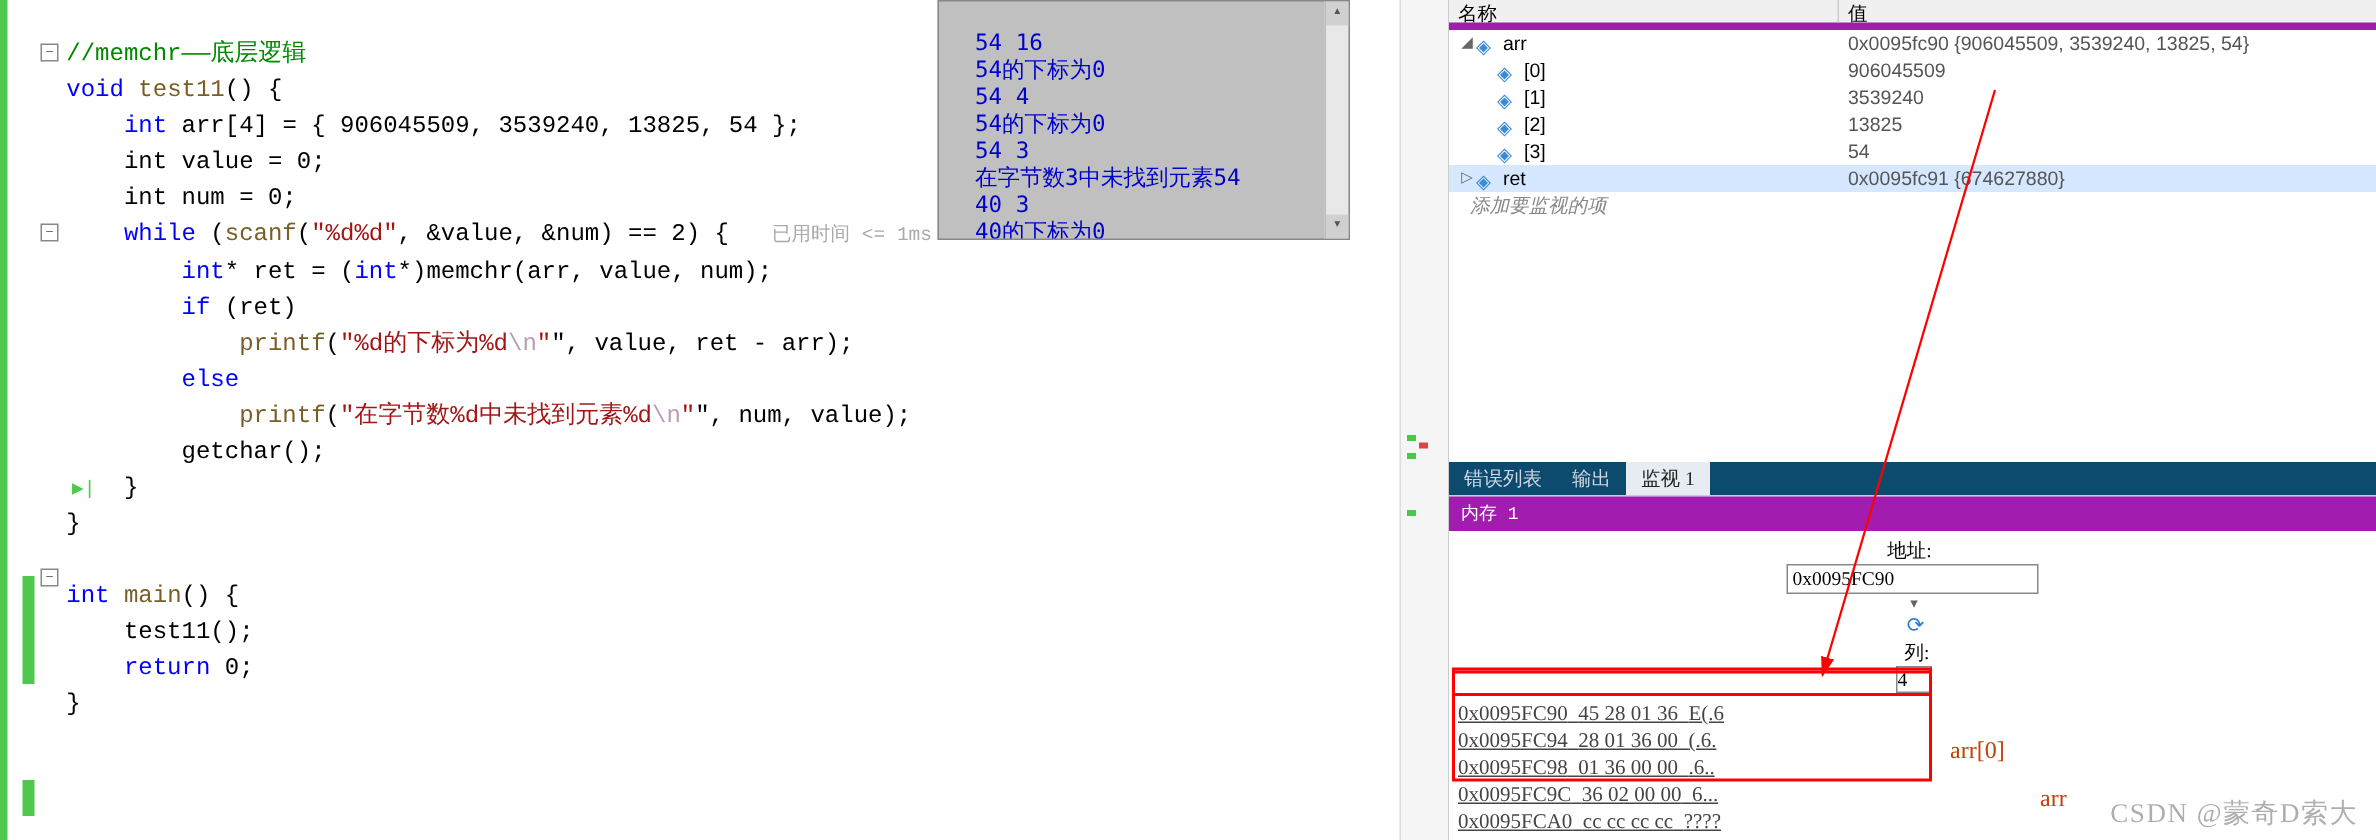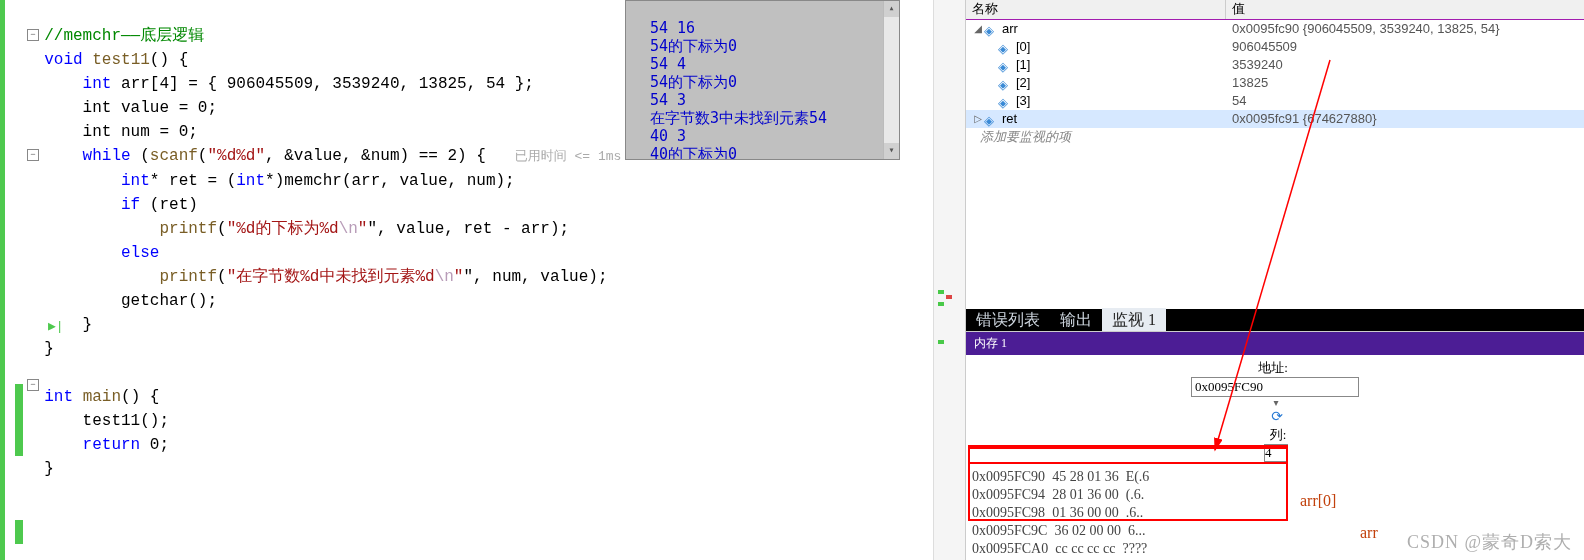--- a/index.html
+++ b/index.html
@@ -22,47 +22,47 @@
 .console-box { position: absolute; left: 625px; top: 0; width: 275px; height: 160px; background: #c0c0c0; border: 1px solid #888; overflow: hidden; }
 .console-text { padding: 0 4px; color: #0000cc; font-size: 15px; line-height: 18px; font-family: SimSun, monospace; white-space: pre; margin-left: 20px; }
 .console-scroll { position: absolute; right: 0; top: 0; width: 16px; height: 100%; background: #e8e8e8; border-left: 1px solid #bbb; }
 .console-scroll-up, .console-scroll-down { height: 16px; background: #d0d0d0; text-align: center; font-size: 10px; color: #555; line-height: 16px; }
 .console-scroll-down { position: absolute; bottom: 0; width: 100%; }
 
 .minimap { position: absolute; left: 933px; top: 0; width: 32px; height: 100%; background: #f5f5f5; border-left: 1px solid #ddd; }
 .mini-mark { position: absolute; width: 6px; height: 4px; }
 
 .right-panel { flex: 1; display: flex; flex-direction: column; background: #fff; border-left: 1px solid #ccc; }
-.watch-header { display: flex; height: 20px; background: #f0f0f0; border-bottom: 1px solid #a21caf; font-size: 13px; font-family: 'Microsoft YaHei', sans-serif; }
+.watch-header { display: flex; height: 20px; background: #f0f0f0; border-bottom: 5px solid #a21caf; font-size: 13px; font-family: 'Microsoft YaHei', sans-serif; }
 .watch-col-name { width: 260px; padding-left: 6px; border-right: 1px solid #ccc; }
 .watch-col-val { flex: 1; padding-left: 6px; }
 .watch-body { flex: 1; overflow: auto; font-size: 13px; font-family: 'Microsoft YaHei', Consolas, sans-serif; }
 .watch-row { display: flex; height: 18px; line-height: 18px; }
 .watch-name-cell { width: 260px; padding-left: 6px; display: flex; align-items: center; border-right: 1px solid transparent; }
 .watch-val-cell { flex: 1; padding-left: 6px; color: #555; }
 .tree-toggle { width: 12px; font-size: 10px; color: #666; cursor: pointer; display: inline-block; text-align: center; }
 .cube-icon { display: inline-block; width: 14px; height: 14px; margin-right: 4px; color: #3a8ad6; }
 .indent0 { padding-left: 6px; }
 .indent1 { padding-left: 32px; }
 .add-watch { color: #888; font-style: italic; padding-left: 14px; }
 .selected-row { background: #d6e8ff; }
 
-.tabs-bar { height: 22px; background: #000000; display: flex; align-items: center; font-size: 16px; font-family: 'Microsoft YaHei'; }
+.tabs-bar { height: 22px; background: #0c4a6e; display: flex; align-items: center; font-size: 13px; font-family: 'Microsoft YaHei'; }
 .tab { padding: 2px 10px; color: #cfd7e0; cursor: pointer; }
 .tab.active { background: #e7ecf2; color: #222; text-align: center; }
 
 .mem-panel { background: #fff; border-top: 1px solid #ccc; }
-.mem-title { background: #4c1d95; color: #fff; font-size: 12px; padding: 3px 8px; font-family: Liberation Serif, serif; }
+.mem-title { background: #a21caf; color: #fff; font-size: 12px; padding: 3px 8px; font-family: Liberation Mono, monospace; }
 .mem-addr-bar { display: flex; padding: 4px; align-items: center; font-size: 13px; font-family: 'Microsoft YaHei'; flex-direction: column; }
 .mem-addr-label { margin-right: 4px; }
 .mem-addr-input { flex: 1; border: 1px solid #888; background: #fff; padding: 1px 3px; font-family: Consolas; font-size: 13px; }
 .mem-refresh { width: 18px; height: 18px; margin-left: 4px; color: #2a7bd4; cursor: pointer; font-size: 14px; text-align: center; }
 .mem-col-label { margin-left: 6px; }
 .mem-col-input { width: 24px; border: 1px solid #888; margin-left: 2px; font-family: Consolas; font-size: 13px; }
-.mem-dump { padding: 2px 6px; font-family: Consolas; font-size: 14px; line-height: 18px; color: #444; }
+.mem-dump { padding: 2px 6px; font-family: Consolas; font-size: 14px; line-height: 18px; color: #444; text-decoration: underline; }
 .mem-line { white-space: pre; }
 
 .red-box { position: absolute; border: 2px solid #ff0000; pointer-events: none; }
 .red-label { position: absolute; color: #c2410c; font-size: 16px; font-family: Consolas; pointer-events: none; margin-top: 44px; }
 .red-arrow-svg { position: absolute; pointer-events: none; }
 
 .watermark { position: absolute; right: 12px; bottom: 6px; color: rgba(120,120,120,0.6); font-size: 18px; font-family: 'Microsoft YaHei'; letter-spacing: 1px; }
 </style>
 </head>
 <body>

